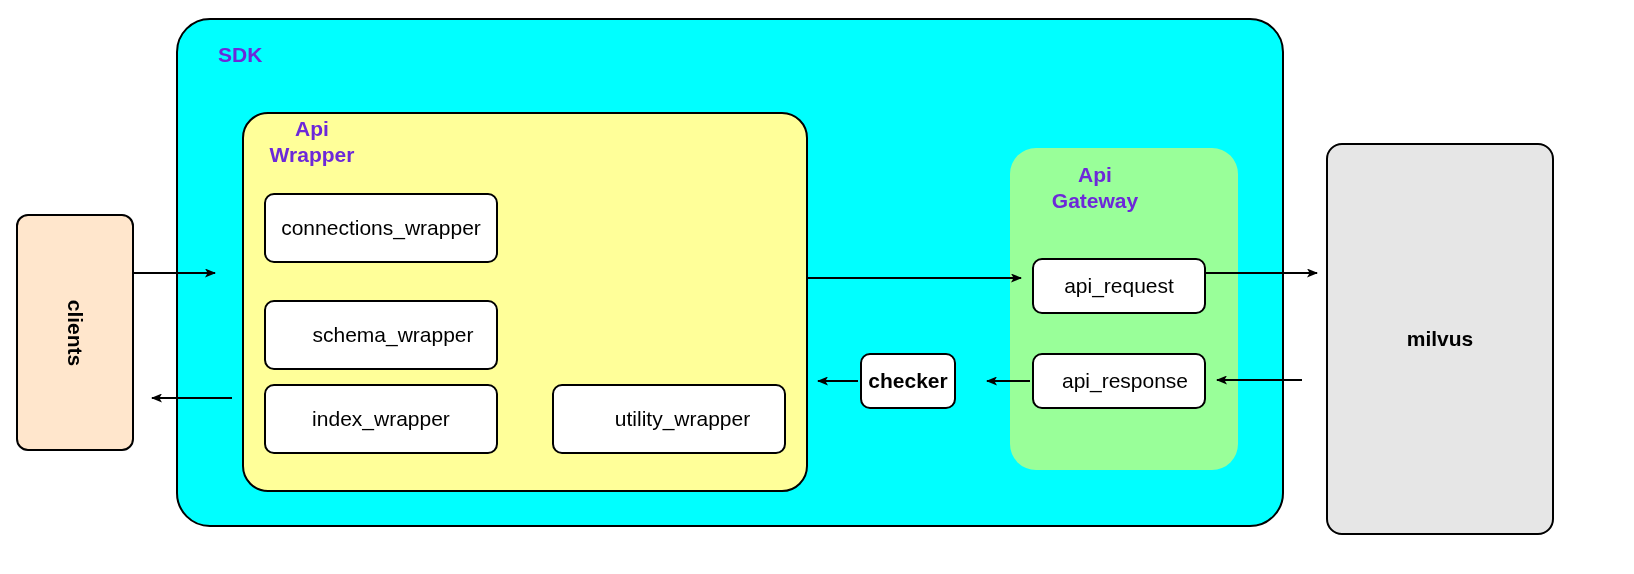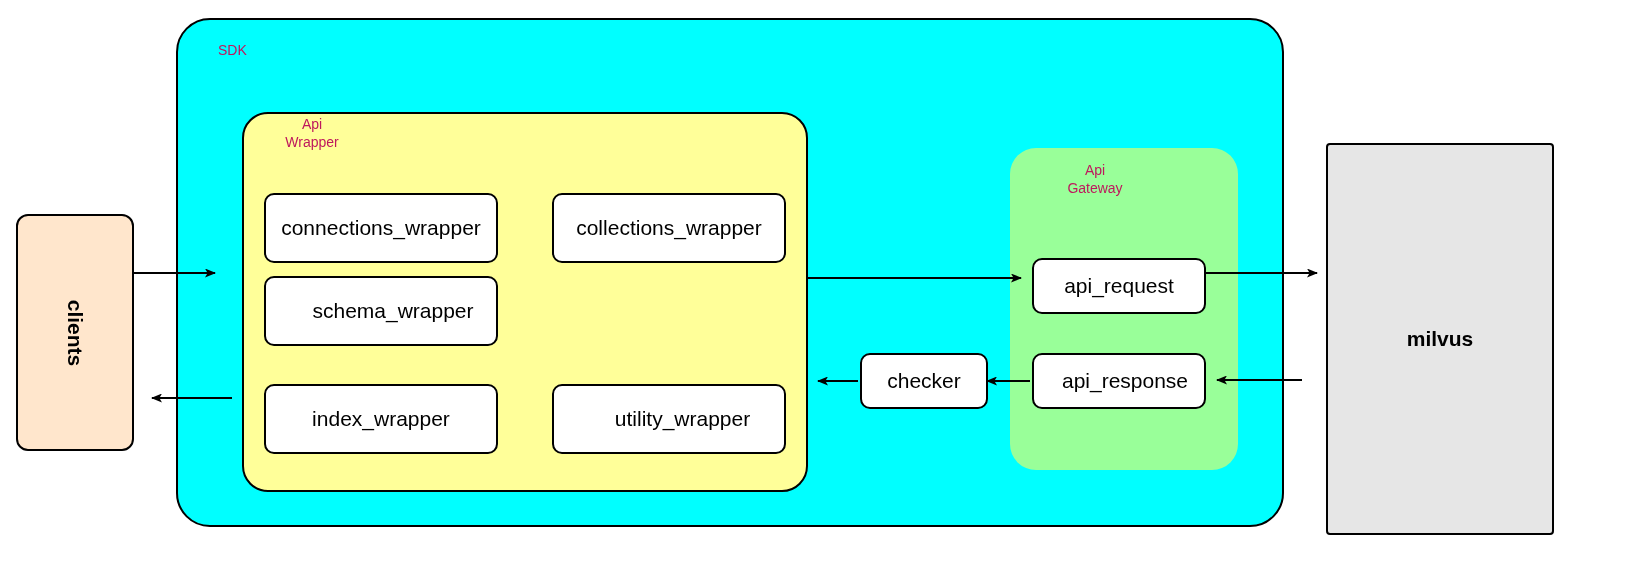--- a/index.html
+++ b/index.html
@@ -49,23 +49,23 @@
     height: 322px;
     background: #99ff99;
     border: none;
     border-radius: 26px;
     box-sizing: border-box;
   }
 
   
   .box-title {
     position: absolute;
-    font-weight: normal;
-    font-size: 14px;
-    color: #be185d;
+    font-weight: bold;
+    font-size: 21px;
+    color: #6d28d9;
     line-height: 1.25;
     white-space: pre-line;
     text-align: center;
   }
   .sdk-title { left: 218px; top: 42px; }
   .wrapper-title { left: 256px; top: 116px; text-align: center; width: 112px; }
   .gateway-title { left: 1024px; top: 162px; text-align: center; width: 142px; }
 
   
   .node {
@@ -78,31 +78,31 @@
     align-items: center;
     justify-content: center;
     font-size: 21px;
     color: #000000;
     text-align: right;
   }
 
   
   .n-connections { left: 264px;  top: 193px; width: 234px; height: 70px; }
   .n-collections { left: 552px;  top: 193px; width: 234px; height: 70px; }
-  .n-schema      { left: 264px;  top: 276px; width: 234px; height: 70px; padding-left: 24px; }
+  .n-schema      { left: 264px;  top: 300px; width: 234px; height: 70px; padding-left: 24px; }
   .n-partition   { left: 552px;  top: 288px; width: 234px; height: 70px; }
   .n-index       { left: 264px;  top: 384px; width: 234px; height: 70px; }
   .n-utility     { left: 552px;  top: 384px; width: 234px; height: 70px; padding-left: 27px; }
 
   
   .n-api-request  { left: 1032px; top: 258px; width: 174px; height: 56px; }
   .n-api-response { left: 1032px; top: 353px; width: 174px; height: 56px; padding-left: 12px; }
 
   
-  .n-checker { left: 860px; top: 353px; width: 128px; height: 56px; }
+  .n-checker { left: 860px; top: 353px; width: 96px; height: 56px; font-weight: bold; }
 
   
   .clients-box {
     position: absolute;
     left: 16px;
     top: 214px;
     width: 118px;
     height: 237px;
     background: #ffe6cc;
     border: 2px solid #000000;
@@ -127,21 +127,21 @@
     white-space: nowrap;
   }
   .milvus-box {
     position: absolute;
     left: 1326px;
     top: 143px;
     width: 228px;
     height: 392px;
     background: #e6e6e6;
     border: 2px solid #000000;
-    border-radius: 4px;
+    border-radius: 16px;
     box-sizing: border-box;
     display: flex;
     align-items: center;
     justify-content: center;
     font-weight: bold;
     font-size: 21px;
     color: #000000;
   }
 
   
@@ -164,21 +164,20 @@
 
   <div class="wrapper-box"></div>
   <div class="box-title wrapper-title">Api
 Wrapper</div>
 
   <div class="gateway-box"></div>
   <div class="box-title gateway-title">Api
 Gateway</div>
 
   <div class="node n-connections">connections_wrapper</div>
-  <div class="node n-collections">collections_wrapper</div>
   <div class="node n-schema">schema_wrapper</div>
   <div class="node n-index">index_wrapper</div>
   <div class="node n-utility">utility_wrapper</div>
 
   <div class="node n-api-request">api_request</div>
   <div class="node n-api-response">api_response</div>
 
   <div class="node n-checker">checker</div>
 
   <div class="clients-box"></div>

